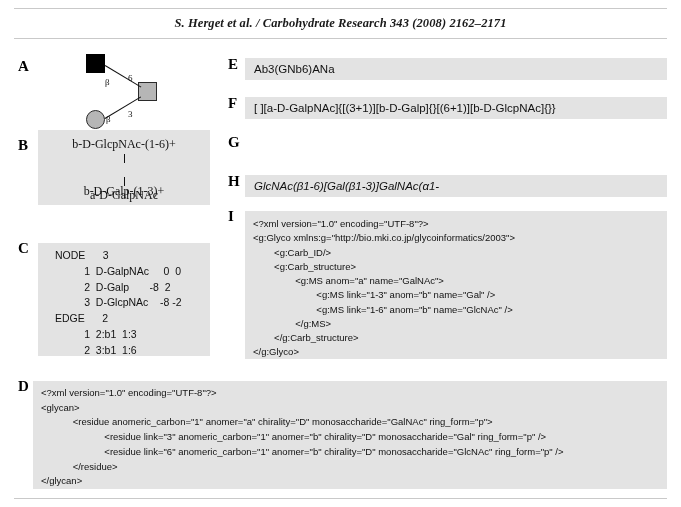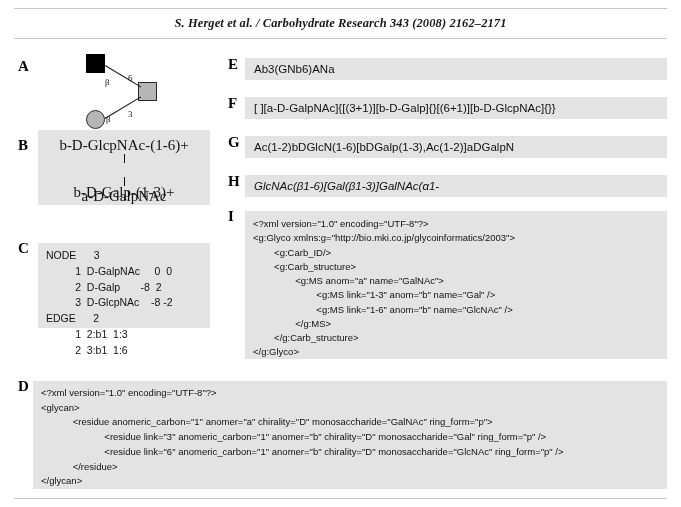--- a/index.html
+++ b/index.html
@@ -109,21 +109,21 @@
     color: #111;
   }
 
   
   #panelB-box { left: 38px; top: 130px; width: 172px; height: 75px; }
   .b-line {
     position: absolute;
     width: 100%;
     text-align: center;
     font-family: "Liberation Serif", serif;
-    font-size: 15px;
+    font-size: 12px;
     color: #111;
   }
   .b-vert {
     position: absolute;
     left: 50%;
     width: 1px;
     background: #111;
   }
 
   
@@ -158,43 +158,40 @@
   <div class="panel-letter" style="left:18px; top:137px;">B</div>
   <div class="box" id="panelB-box">
     <div class="b-line" style="top:7px;">b-D-GlcpNAc-(1-6)+</div>
     <div class="b-vert" style="top:24px; height:9px;"></div>
     <div class="b-line" style="top:31px;margin-top:27px;">a-D-GalpNAc</div>
     <div class="b-vert" style="top:47px; height:9px;"></div>
     <div class="b-line" style="top:54px;">b-D-Galp-(1-3)+</div>
   </div>
 
   <div class="panel-letter" style="left:18px; top:240px;">C</div>
-  <div class="box" style="left:38px; top:243px; width:172px; height:85px;">
+  <div class="box" style="left:38px; top:243px; width:172px; height:113px;padding-left:9px;">
     <div class="mono codebox" style="font-size:10.5px; line-height:1.5;"><span class="abs" style="position:static; display:block;">NODE      3</span><span style="display:block;">          1  D-GalpNAc     0  0</span><span style="display:block;">          2  D-Galp       -8  2</span><span style="display:block;">          3  D-GlcpNAc    -8 -2</span><span style="display:block;">EDGE      2</span><span style="display:block;">          1  2:b1  1:3</span><span style="display:block;">          2  3:b1  1:6</span></div>
   </div>
 
   <div class="panel-letter" style="left:18px; top:378px;">D</div>
   <div class="box" style="left:33px; top:381px; width:634px; height:108px;">
     <div class="mono codebox" style="font-size:9.5px; line-height:1.55;"><span style="display:block;">&lt;?xml version="1.0" encoding="UTF-8"?&gt;</span><span style="display:block;">&lt;glycan&gt;</span><span style="display:block;">            &lt;residue anomeric_carbon="1" anomer="a" chirality="D" monosaccharide="GalNAc" ring_form="p"&gt;</span><span style="display:block;">                        &lt;residue link="3" anomeric_carbon="1" anomer="b" chirality="D" monosaccharide="Gal" ring_form="p" /&gt;</span><span style="display:block;">                        &lt;residue link="6" anomeric_carbon="1" anomer="b" chirality="D" monosaccharide="GlcNAc" ring_form="p" /&gt;</span><span style="display:block;">            &lt;/residue&gt;</span><span style="display:block;">&lt;/glycan&gt;</span></div>
   </div>
 
   <div class="panel-letter" style="left:228px; top:56px;">E</div>
   <div class="box oneline" style="left:245px; top:58px; width:422px; height:22px;">
     <span>Ab3(GNb6)ANa</span>
   </div>
 
   <div class="panel-letter" style="left:228px; top:95px;">F</div>
   <div class="box oneline" style="left:245px; top:97px; width:422px; height:22px;">
     <span>[ ][a-D-GalpNAc]{[(3+1)][b-D-Galp]{}[(6+1)][b-D-GlcpNAc]{}}</span>
   </div>
 
   <div class="panel-letter" style="left:228px; top:134px;">G</div>
-  <div class="box oneline" style="left:245px; top:136px; width:422px; height:22px;">
-    <span>Ac(1-2)bDGlcN(1-6)[bDGalp(1-3),Ac(1-2)]aDGalpN</span>
-  </div>
 
   <div class="panel-letter" style="left:228px; top:173px;">H</div>
   <div class="box oneline" style="left:245px; top:175px; width:422px; height:22px;font-style:italic;">
     <span>GlcNAc(β1-6)[Gal(β1-3)]GalNAc(α1-</span>
   </div>
 
   <div class="panel-letter" style="left:228px; top:208px;">I</div>
   <div class="box" style="left:245px; top:211px; width:422px; height:148px;">
     <div class="mono codebox" style="font-size:9.5px; line-height:1.5; padding-top:6px;"><span style="display:block;">&lt;?xml version="1.0" encoding="UTF-8"?&gt;</span><span style="display:block;">&lt;g:Glyco xmlns:g="http://bio.mki.co.jp/glycoinformatics/2003"&gt;</span><span style="display:block;">        &lt;g:Carb_ID/&gt;</span><span style="display:block;">        &lt;g:Carb_structure&gt;</span><span style="display:block;">                &lt;g:MS anom="a" name="GalNAc"&gt;</span><span style="display:block;">                        &lt;g:MS link="1-3" anom="b" name="Gal" /&gt;</span><span style="display:block;">                        &lt;g:MS link="1-6" anom="b" name="GlcNAc" /&gt;</span><span style="display:block;">                &lt;/g:MS&gt;</span><span style="display:block;">        &lt;/g:Carb_structure&gt;</span><span style="display:block;">&lt;/g:Glyco&gt;</span></div>
   </div>

